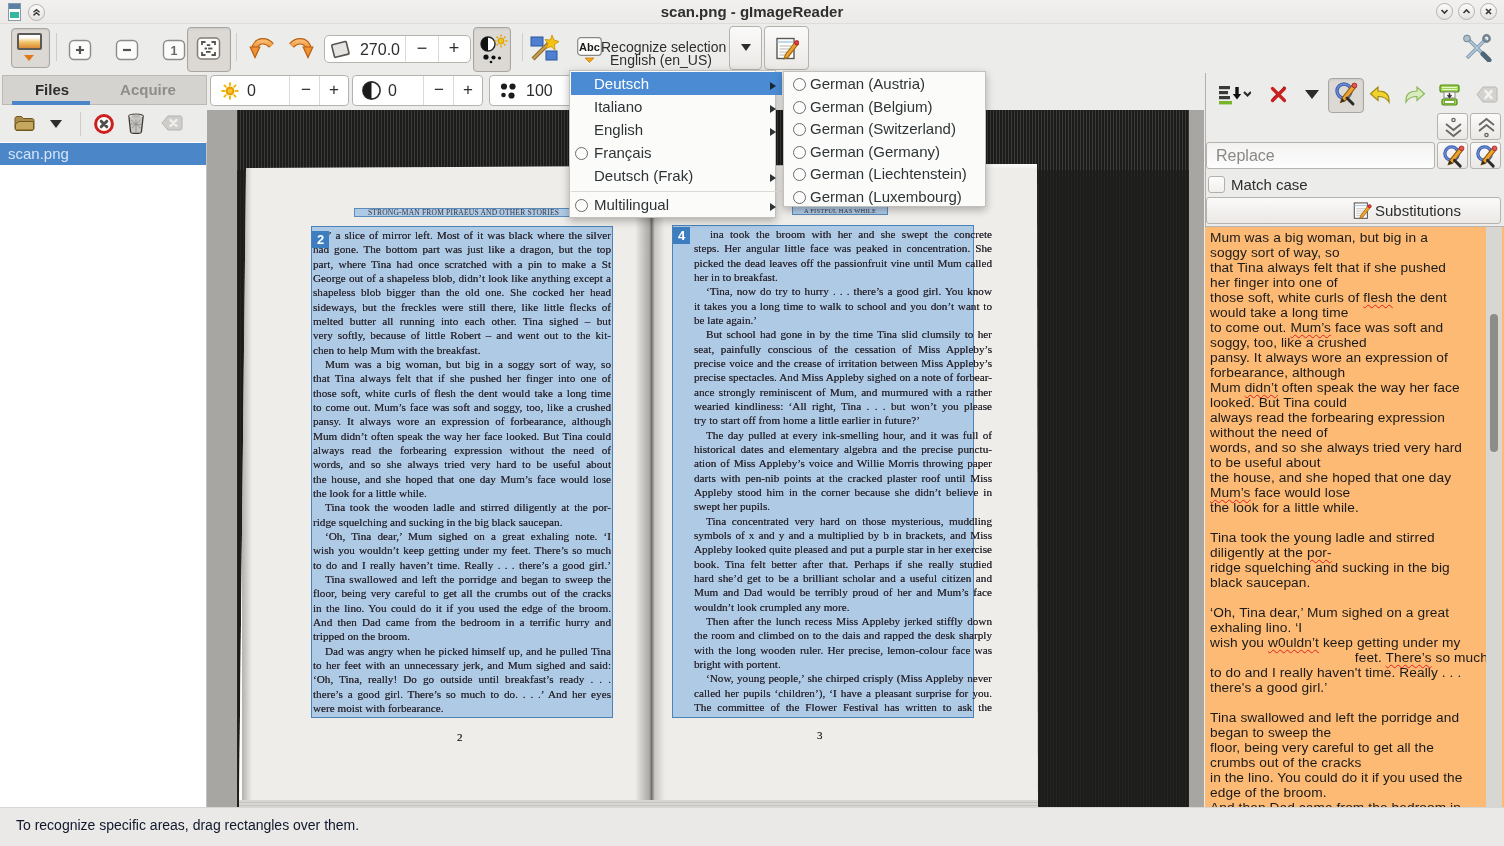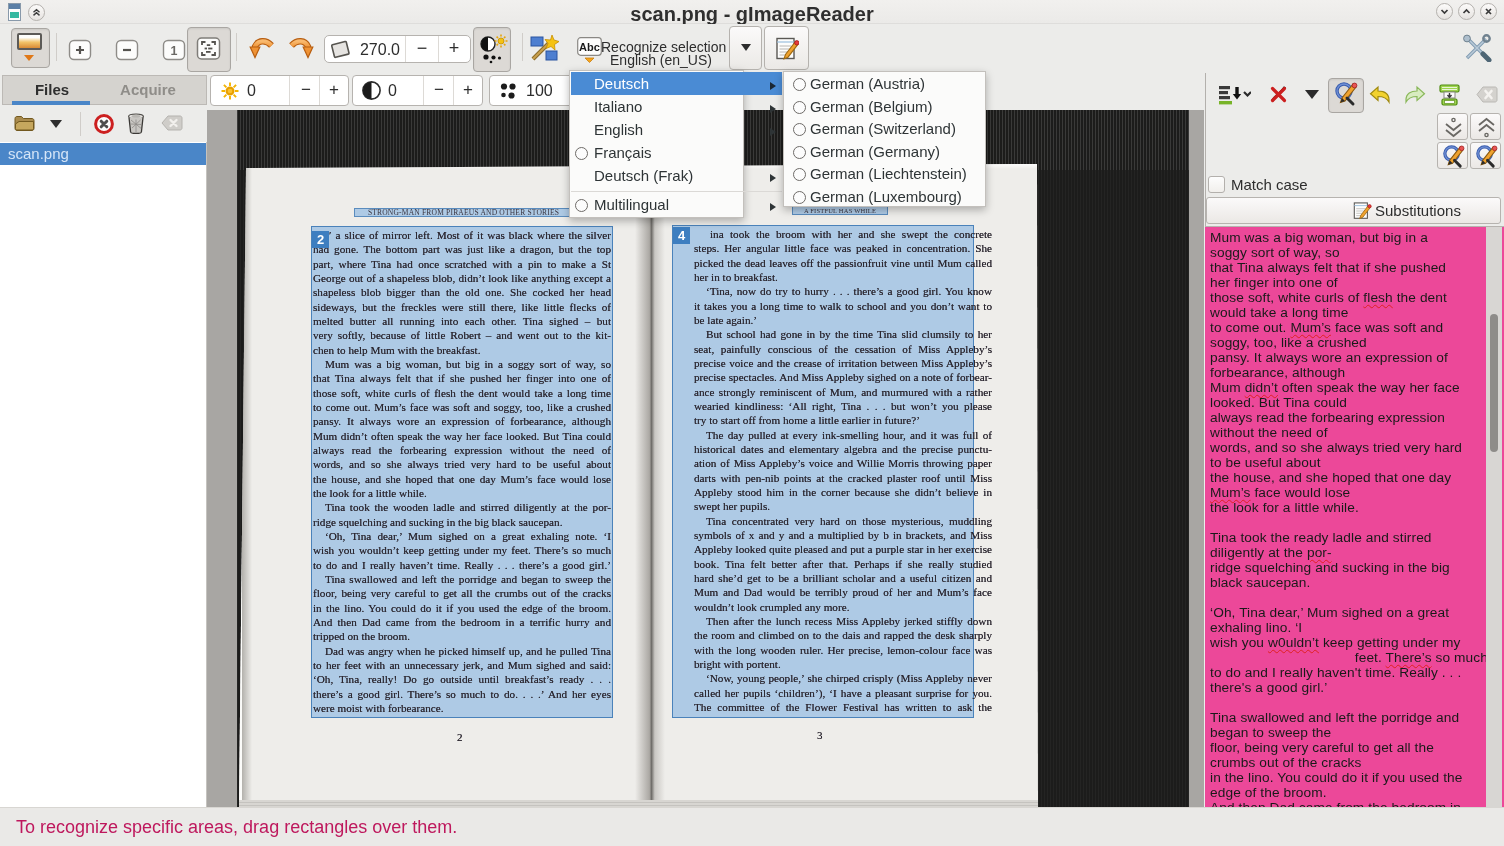--- a/index.html
+++ b/index.html
@@ -1,19 +1,19 @@
 <!DOCTYPE html>
 <html><head><meta charset="utf-8">
 <style>
 html,body{margin:0;padding:0;}
 #win{position:relative;width:1504px;height:846px;background:#ececea;font-family:"Liberation Sans",sans-serif;overflow:hidden;}
 .abs{position:absolute;}
 
 #titlebar{left:0;top:0;width:1504px;height:23px;background:linear-gradient(#f1f0ee,#ebeae8);border-bottom:1px solid #dedddb;}
-#title{left:0;top:3px;width:1504px;text-align:center;font-weight:bold;font-size:20px;color:#2f2f2f;}
+#title{left:0;top:3px;width:1504px;text-align:center;font-weight:bold;font-size:15px;color:#2f2f2f;}
 .tbcirc{top:3px;width:15px;height:15px;border-radius:50%;background:linear-gradient(#fcfbfa,#e6e3e0);border:1px solid #b4b1ad;}
 .tbcirc svg{position:absolute;left:2px;top:2px;}
 
 #toolbar{left:0;top:24px;width:1504px;height:49px;background:#ececea;}
 .tbtn{border-radius:4px;}
 .pressed{background:#dcd9d5;border:1px solid #a9a6a2;box-shadow:inset 0 1px 2px rgba(0,0,0,0.08);}
 .outbtn{background:linear-gradient(#fbfafa,#ebe9e6);border:1px solid #b5b2ae;}
 .vsep{width:1px;background:#d0cdc9;}
 
 #tabbar{left:2px;top:75px;width:205px;height:30px;background:#d5d3cf;border:1px solid #bcb9b5;box-sizing:border-box;}
@@ -29,26 +29,26 @@
 
 #vtb{left:207px;top:73px;width:997px;height:37px;background:#ececea;}
 .spin{position:absolute;top:2px;height:31px;background:#fff;border:1px solid #b6b3af;border-radius:4px;box-sizing:border-box;}
 .spin .num{position:absolute;top:6px;font-size:16px;color:#2d2d2d;}
 .spindiv{position:absolute;top:0;width:1px;height:29px;background:#dddad6;}
 .spinsign{position:absolute;top:4px;font-size:17px;color:#2d2d2d;}
 
 #rpanel{left:1205px;top:73px;width:299px;height:734px;background:#ececea;border-left:1px solid #b3b0ac;box-sizing:content-box;}
 .rentry{position:absolute;background:linear-gradient(#f3f2f1,#fdfdfd);border:1px solid #b6b3af;border-radius:3px;box-sizing:border-box;color:#8a8885;font-size:16px;}
 .rbtn{position:absolute;background:linear-gradient(#fbfafa,#ebe8e5);border:1px solid #b6b3af;border-radius:3px;box-sizing:border-box;}
-#outtext{left:1205px;top:226px;width:299px;height:581px;background:#ec4899;border-top:1px solid #b6b3af;box-sizing:border-box;overflow:hidden;}
+#outtext{left:1205px;top:226px;width:299px;height:581px;background:#fdba74;border-top:1px solid #b6b3af;box-sizing:border-box;overflow:hidden;}
 #outtext .tx{position:absolute;left:5px;top:3px;width:278px;font-size:13.7px;line-height:15px;color:#1a1a1a;letter-spacing:0.1px;}
 .sp{text-decoration:underline;text-decoration-style:wavy;text-decoration-color:#e02020;text-decoration-thickness:1px;text-underline-offset:2px;}
 
 #statusbar{left:0;top:807px;width:1504px;height:39px;background:#eae9e7;border-top:1px solid #d8d6d2;box-sizing:border-box;}
-#statusbar div{position:absolute;left:16px;top:9px;font-size:18px;color:#be185d;}
+#statusbar div{position:absolute;left:16px;top:9px;font-size:14px;color:#0f172a;}
 
 .menu{position:absolute;background:#fbfbfa;border:1px solid #c3c0bc;box-shadow:0 3px 8px rgba(0,0,0,0.28);box-sizing:border-box;}
 .mi{position:absolute;left:1px;font-size:15px;color:#2e3436;}
 .mi .lab{position:absolute;left:23px;top:0;}
 .marr{position:absolute;right:6px;top:7px;width:0;height:0;border-left:6px solid #2e3436;border-top:4.5px solid transparent;border-bottom:4.5px solid transparent;}
 .radio{position:absolute;left:4px;top:3px;width:13px;height:13px;border:1.4px solid #6e6b68;border-radius:50%;background:#fcfcfc;box-sizing:border-box;}
 
 .btext{position:absolute;font-family:"Liberation Serif",serif;color:#2b2730;text-shadow:0 0 0.45px rgba(43,39,48,0.85);}
 .jl{text-align:justify;text-align-last:justify;height:14.33px;overflow:hidden;}
 .ll{text-align:left;height:14.33px;}
@@ -423,20 +423,21 @@
         <path d="M2 13 L9.5 19 L17 13" fill="none" stroke="#6a6864" stroke-width="1.8"></path>
       </svg>
     </div>
   <div class="abs rbtn" style="left:1470px;top:113px;width:31px;height:27px;">
       <svg style="position:absolute;left:6px;top:3px;" width="19" height="21" viewBox="0 0 19 21">
         <circle cx="9.5" cy="18" r="1.6" fill="none" stroke="#6a6864" stroke-width="1.4"></circle>
         <path d="M2 14 L9.5 8 L17 14" fill="none" stroke="#6a6864" stroke-width="1.8"></path>
         <path d="M2 8 L9.5 2 L17 8" fill="none" stroke="#6a6864" stroke-width="1.8"></path>
       </svg>
     </div>
+  <div class="abs rentry" style="left:1206px;top:142px;width:229px;height:27px;line-height:25px;padding-left:9px;">Replace</div>
   <div class="abs rbtn" style="left:1437px;top:142px;width:31px;height:27px;">
       <svg style="position:absolute;left:3px;top:1px;" width="25" height="25" viewBox="0 0 26 26">
         <circle cx="11" cy="10" r="7" fill="none" stroke="#3a5dae" stroke-width="3.4"></circle>
         <circle cx="11" cy="10" r="7" fill="none" stroke="#6f8fd4" stroke-width="1.4"></circle>
         <path d="M20 3 L9 17 L7.5 21.5 L12 20 L23 6 Z" fill="#f0a22e" stroke="#8a5a10" stroke-width="1.1"></path>
         <path d="M7.5 21.5 L9 17 L12 20 Z" fill="#2b2b2b"></path>
         <circle cx="21.5" cy="4.5" r="2.4" fill="#e85555" stroke="#a02020" stroke-width="0.8"></circle>
         <path d="M14 17 L20 23" stroke="#2b2b2b" stroke-width="3" stroke-linecap="round"></path>
       </svg>
     </div>
@@ -478,21 +479,21 @@
 <div style="height:15px;">Mum <span class="sp">didn’t</span> often speak the way her face</div>
 <div style="height:15px;">looked. But Tina could</div>
 <div style="height:15px;">always read the forbearing expression</div>
 <div style="height:15px;">without the need of</div>
 <div style="height:15px;">words, and so she always tried very hard</div>
 <div style="height:15px;">to be useful about</div>
 <div style="height:15px;">the house, and she hoped that one day</div>
 <div style="height:15px;"><span class="sp">Mum’s</span> face would lose</div>
 <div style="height:15px;">the look for a little while.</div>
 <div style="height:15px;">&nbsp;</div>
-<div style="height:15px;">Tina took the ready ladle and stirred</div>
+<div style="height:15px;">Tina took the young ladle and stirred</div>
 <div style="height:15px;">diligently at the <span class="sp">por-</span></div>
 <div style="height:15px;">ridge squelching and sucking in the big</div>
 <div style="height:15px;">black saucepan.</div>
 <div style="height:15px;">&nbsp;</div>
 <div style="height:15px;">‘Oh, Tina dear,’ Mum sighed on a great</div>
 <div style="height:15px;">exhaling lino. ‘I</div>
 <div style="height:15px;">wish you <span class="sp">w0uldn’t</span> keep getting under my</div>
 <div style="height:15px;text-align:right;">feet. <span class="sp">There’s</span> so much</div>
 <div style="height:15px;">to do and I really haven't time. Really . . .</div>
 <div style="height:15px;">there's a good girl.’</div>
@@ -506,21 +507,21 @@
 <div style="height:15px;">And then Dad came from the bedroom in</div>
 </div>
     </div>
   <div class="abs" style="left:1486px;top:227px;width:16px;height:580px;background:#d8d6d3;"></div>
   <div class="abs" style="left:1490px;top:314px;width:8px;height:138px;background:#8e8c89;border-radius:4px;"></div>
 
   <div class="abs" id="statusbar">
       <div>To recognize specific areas, drag rectangles over them.</div>
     </div>
 
-  <div class="menu" id="menu1" style="left:569px;top:70px;width:175px;height:148px;text-align:right;">
+  <div class="menu" id="menu1" style="left:569px;top:70px;width:207px;height:148px;text-align:right;">
     <div class="abs" style="left:1px;top:1px;width:211px;height:23px;background:#4a8bd4;"></div>
     <div class="mi" style="top:4px;width:211px;color:#fff;">
         <span class="lab">Deutsch</span>
         <span class="marr" style="border-left-color:#1a2633;"></span>
       </div>
     <div class="mi" style="top:27px;width:211px;">
         <span class="lab">Italiano</span>
         <span class="marr"></span>
       </div>
     <div class="mi" style="top:50px;width:211px;">

